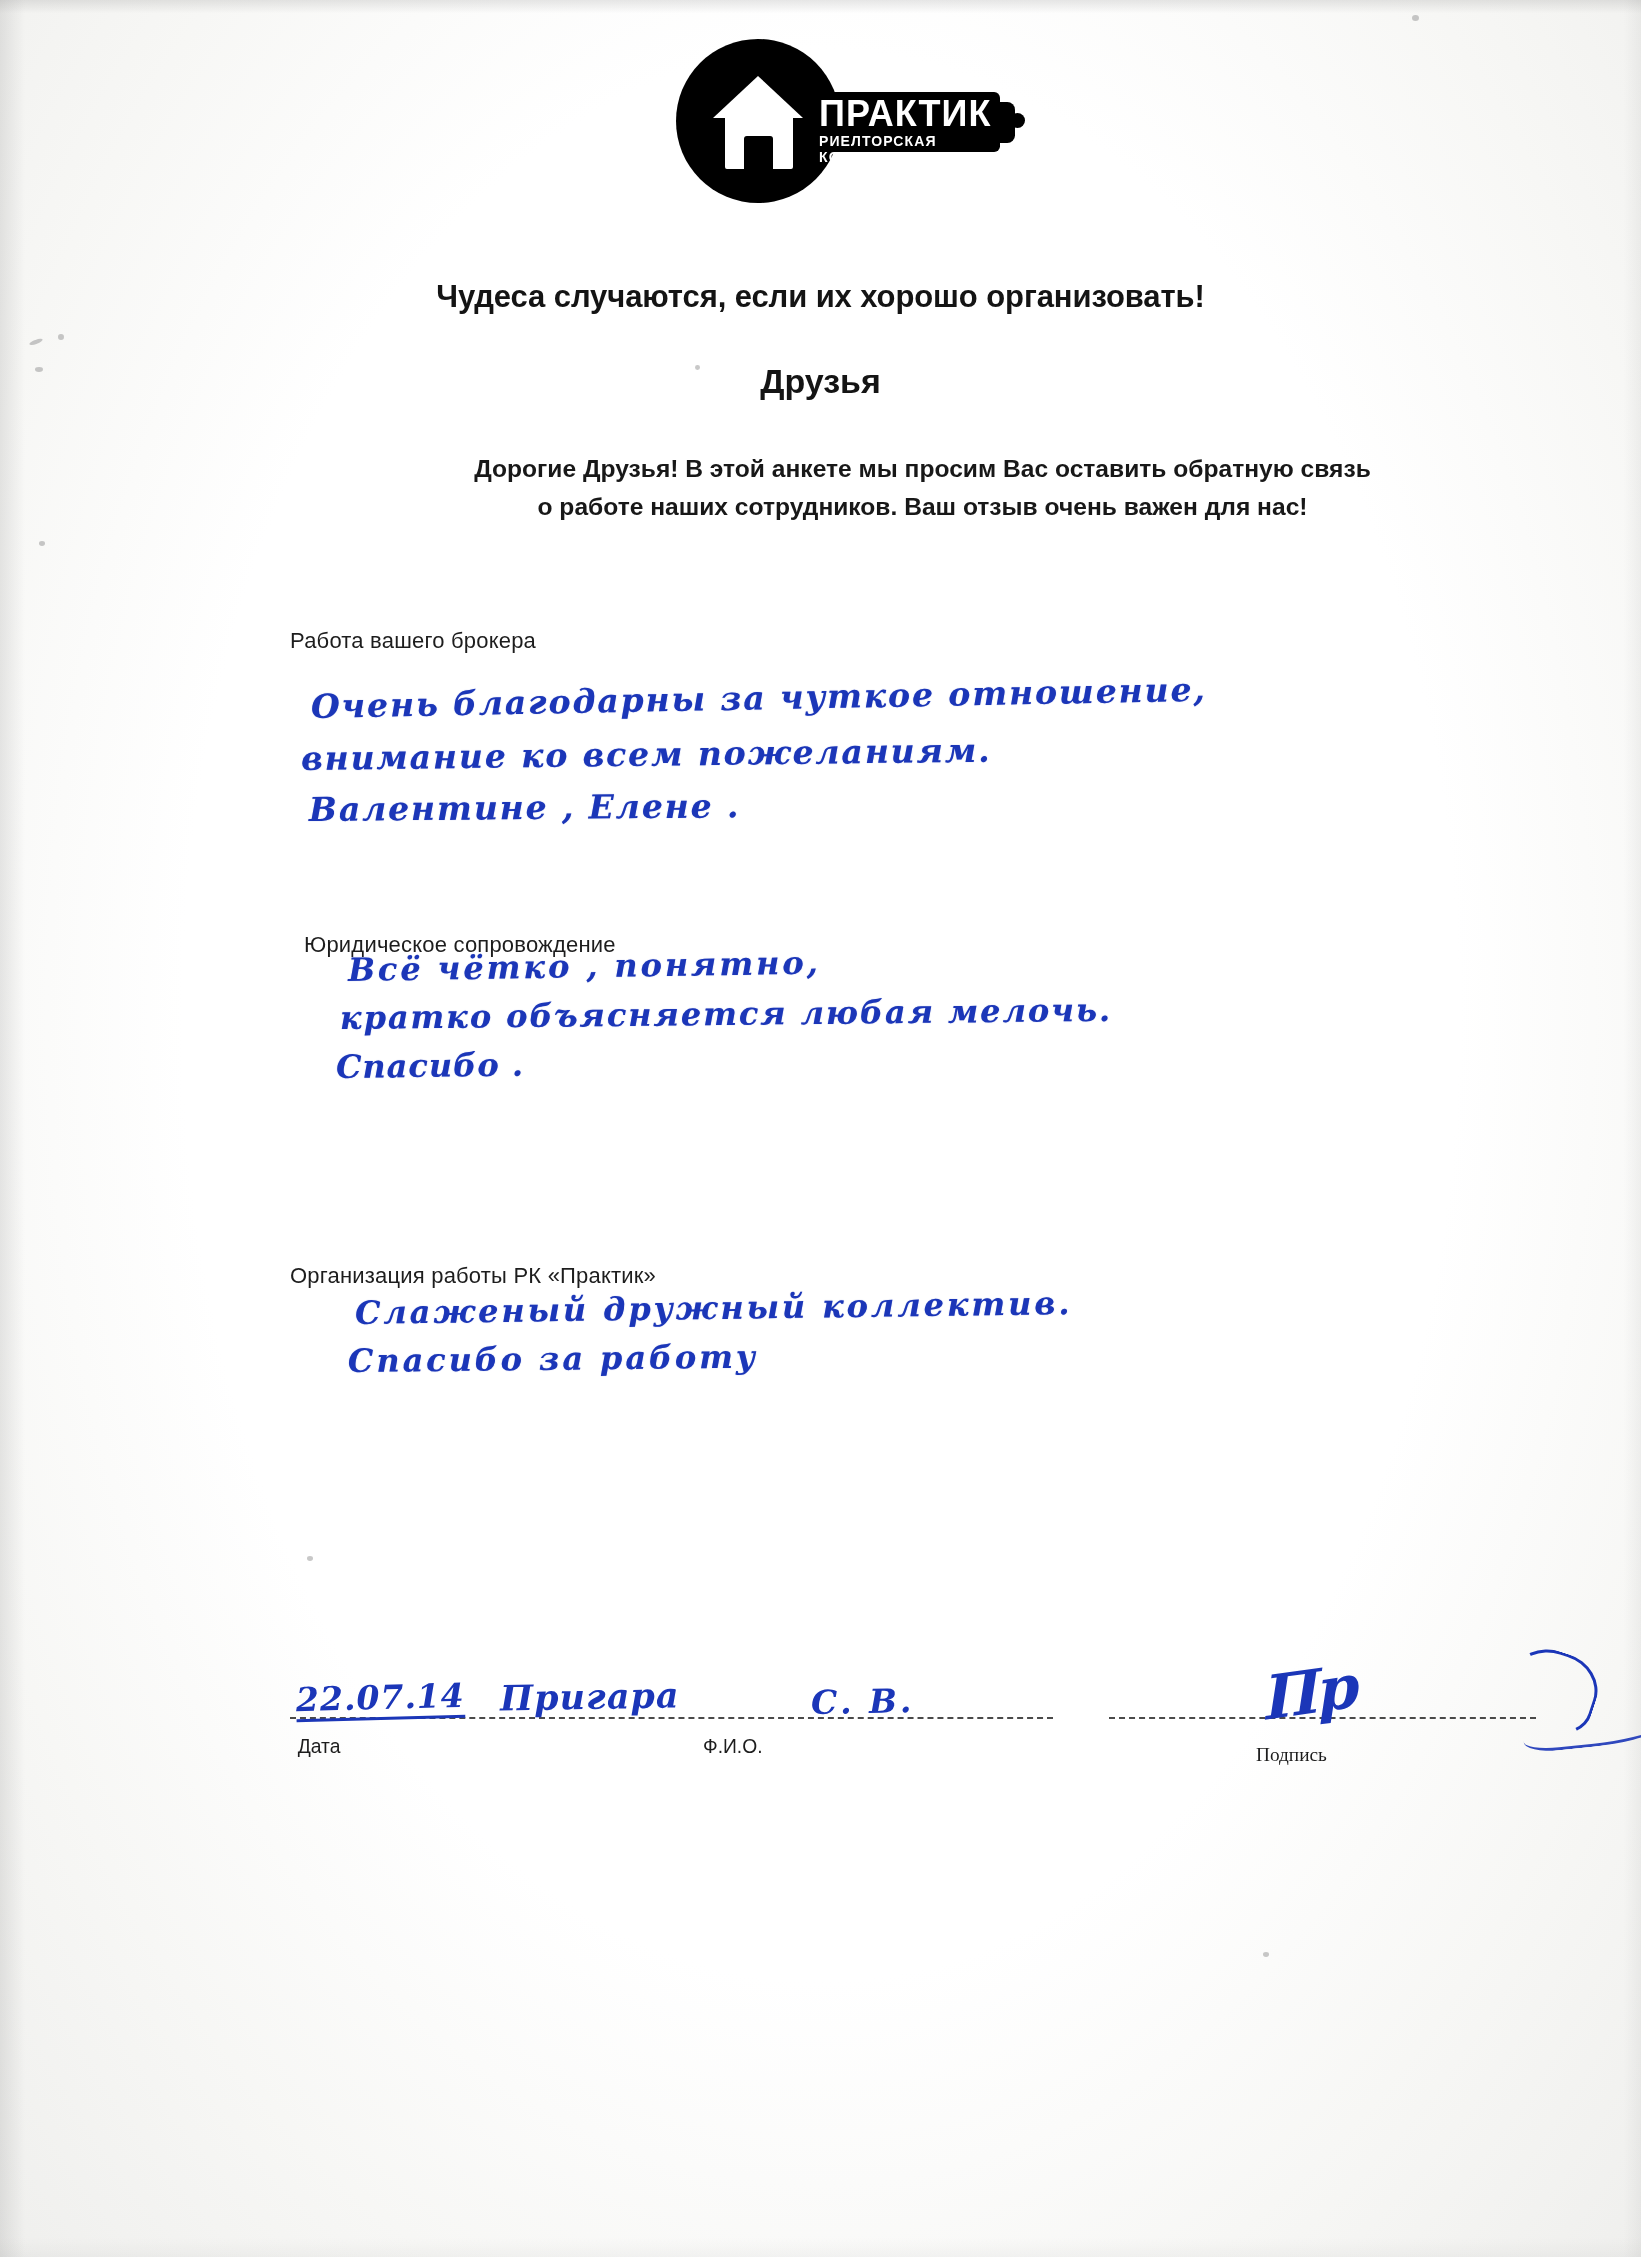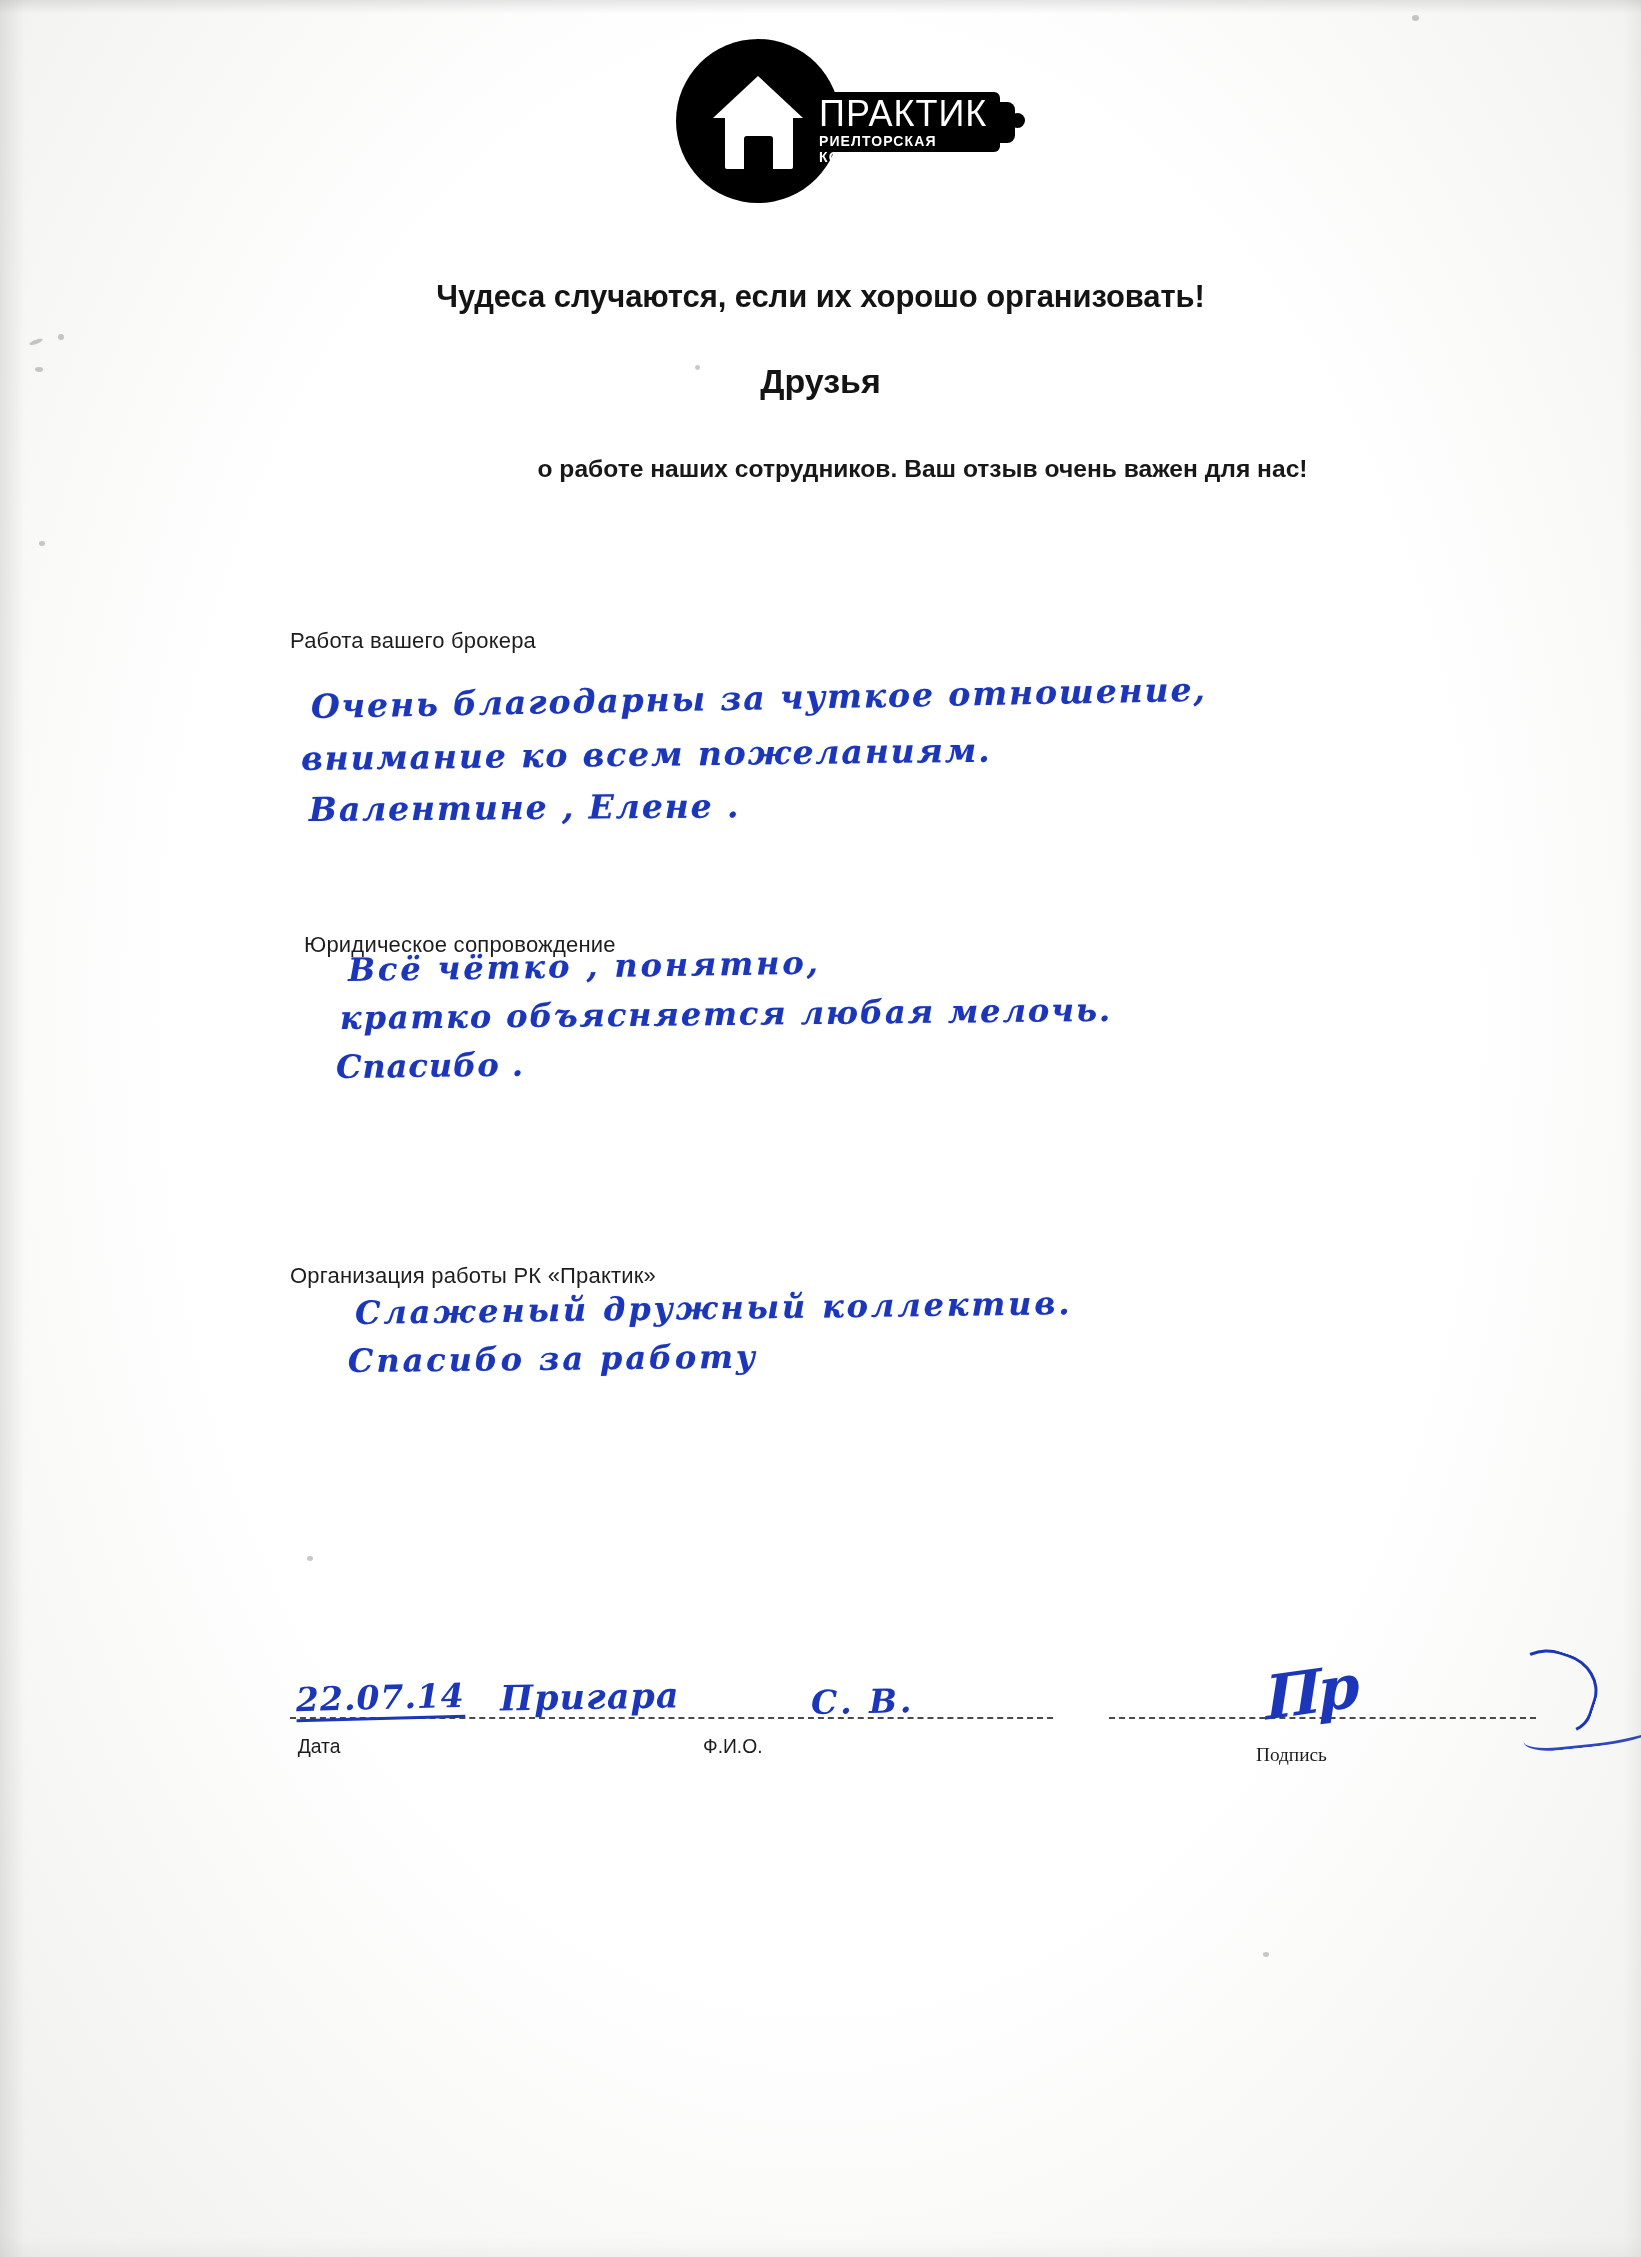--- a/index.html
+++ b/index.html
@@ -107,21 +107,21 @@
     background: #000;
     border-radius: 2.9px 2.9px 0 0;
   }
   .logo-text {
     position: absolute;
     left: 143px; top: 56px;
     width: 193px;
   }
   .logo-title {
     color: #fff;
-    font-weight: normal;
+    font-weight: bold;
     font-size: 36px;
     letter-spacing: 1px;
     line-height: 37px;
     font-family: "Liberation Sans", sans-serif;
   }
   .logo-sub {
     color: #fff;
     font-size: 14px;
     letter-spacing: 1.1px;
     font-weight: bold;
@@ -320,20 +320,21 @@
     <div class="logo-text">
       <div class="logo-title">ПРАКТИК</div>
       <div class="logo-sub">РИЕЛТОРСКАЯ КОМПАНИЯ</div>
     </div>
   </div>
 
   <div class="slogan">Чудеса случаются, если их хорошо организовать!</div>
   <div class="doc-title">Друзья</div>
 
   <div class="intro">
+    <div>Дорогие Друзья! В этой анкете мы просим Вас оставить обратную связь</div>
     <div>о работе наших сотрудников. Ваш отзыв очень важен для нас!</div>
   </div>
 
   <div class="field-label" id="lbl-broker">Работа вашего брокера</div>
   <div class="hand hw1" id="h1a">Очень   благодарны   за  чуткое   отношение,</div>
   <div class="hand hw1" id="h1b">внимание   ко     всем    пожеланиям.</div>
   <div class="hand hw1" id="h1c">Валентине , Елене .</div>
 
   <div class="field-label" id="lbl-legal">Юридическое сопровождение</div>
   <div class="hand hw2" id="h2a">Всё    чётко  ,  понятно,</div>

